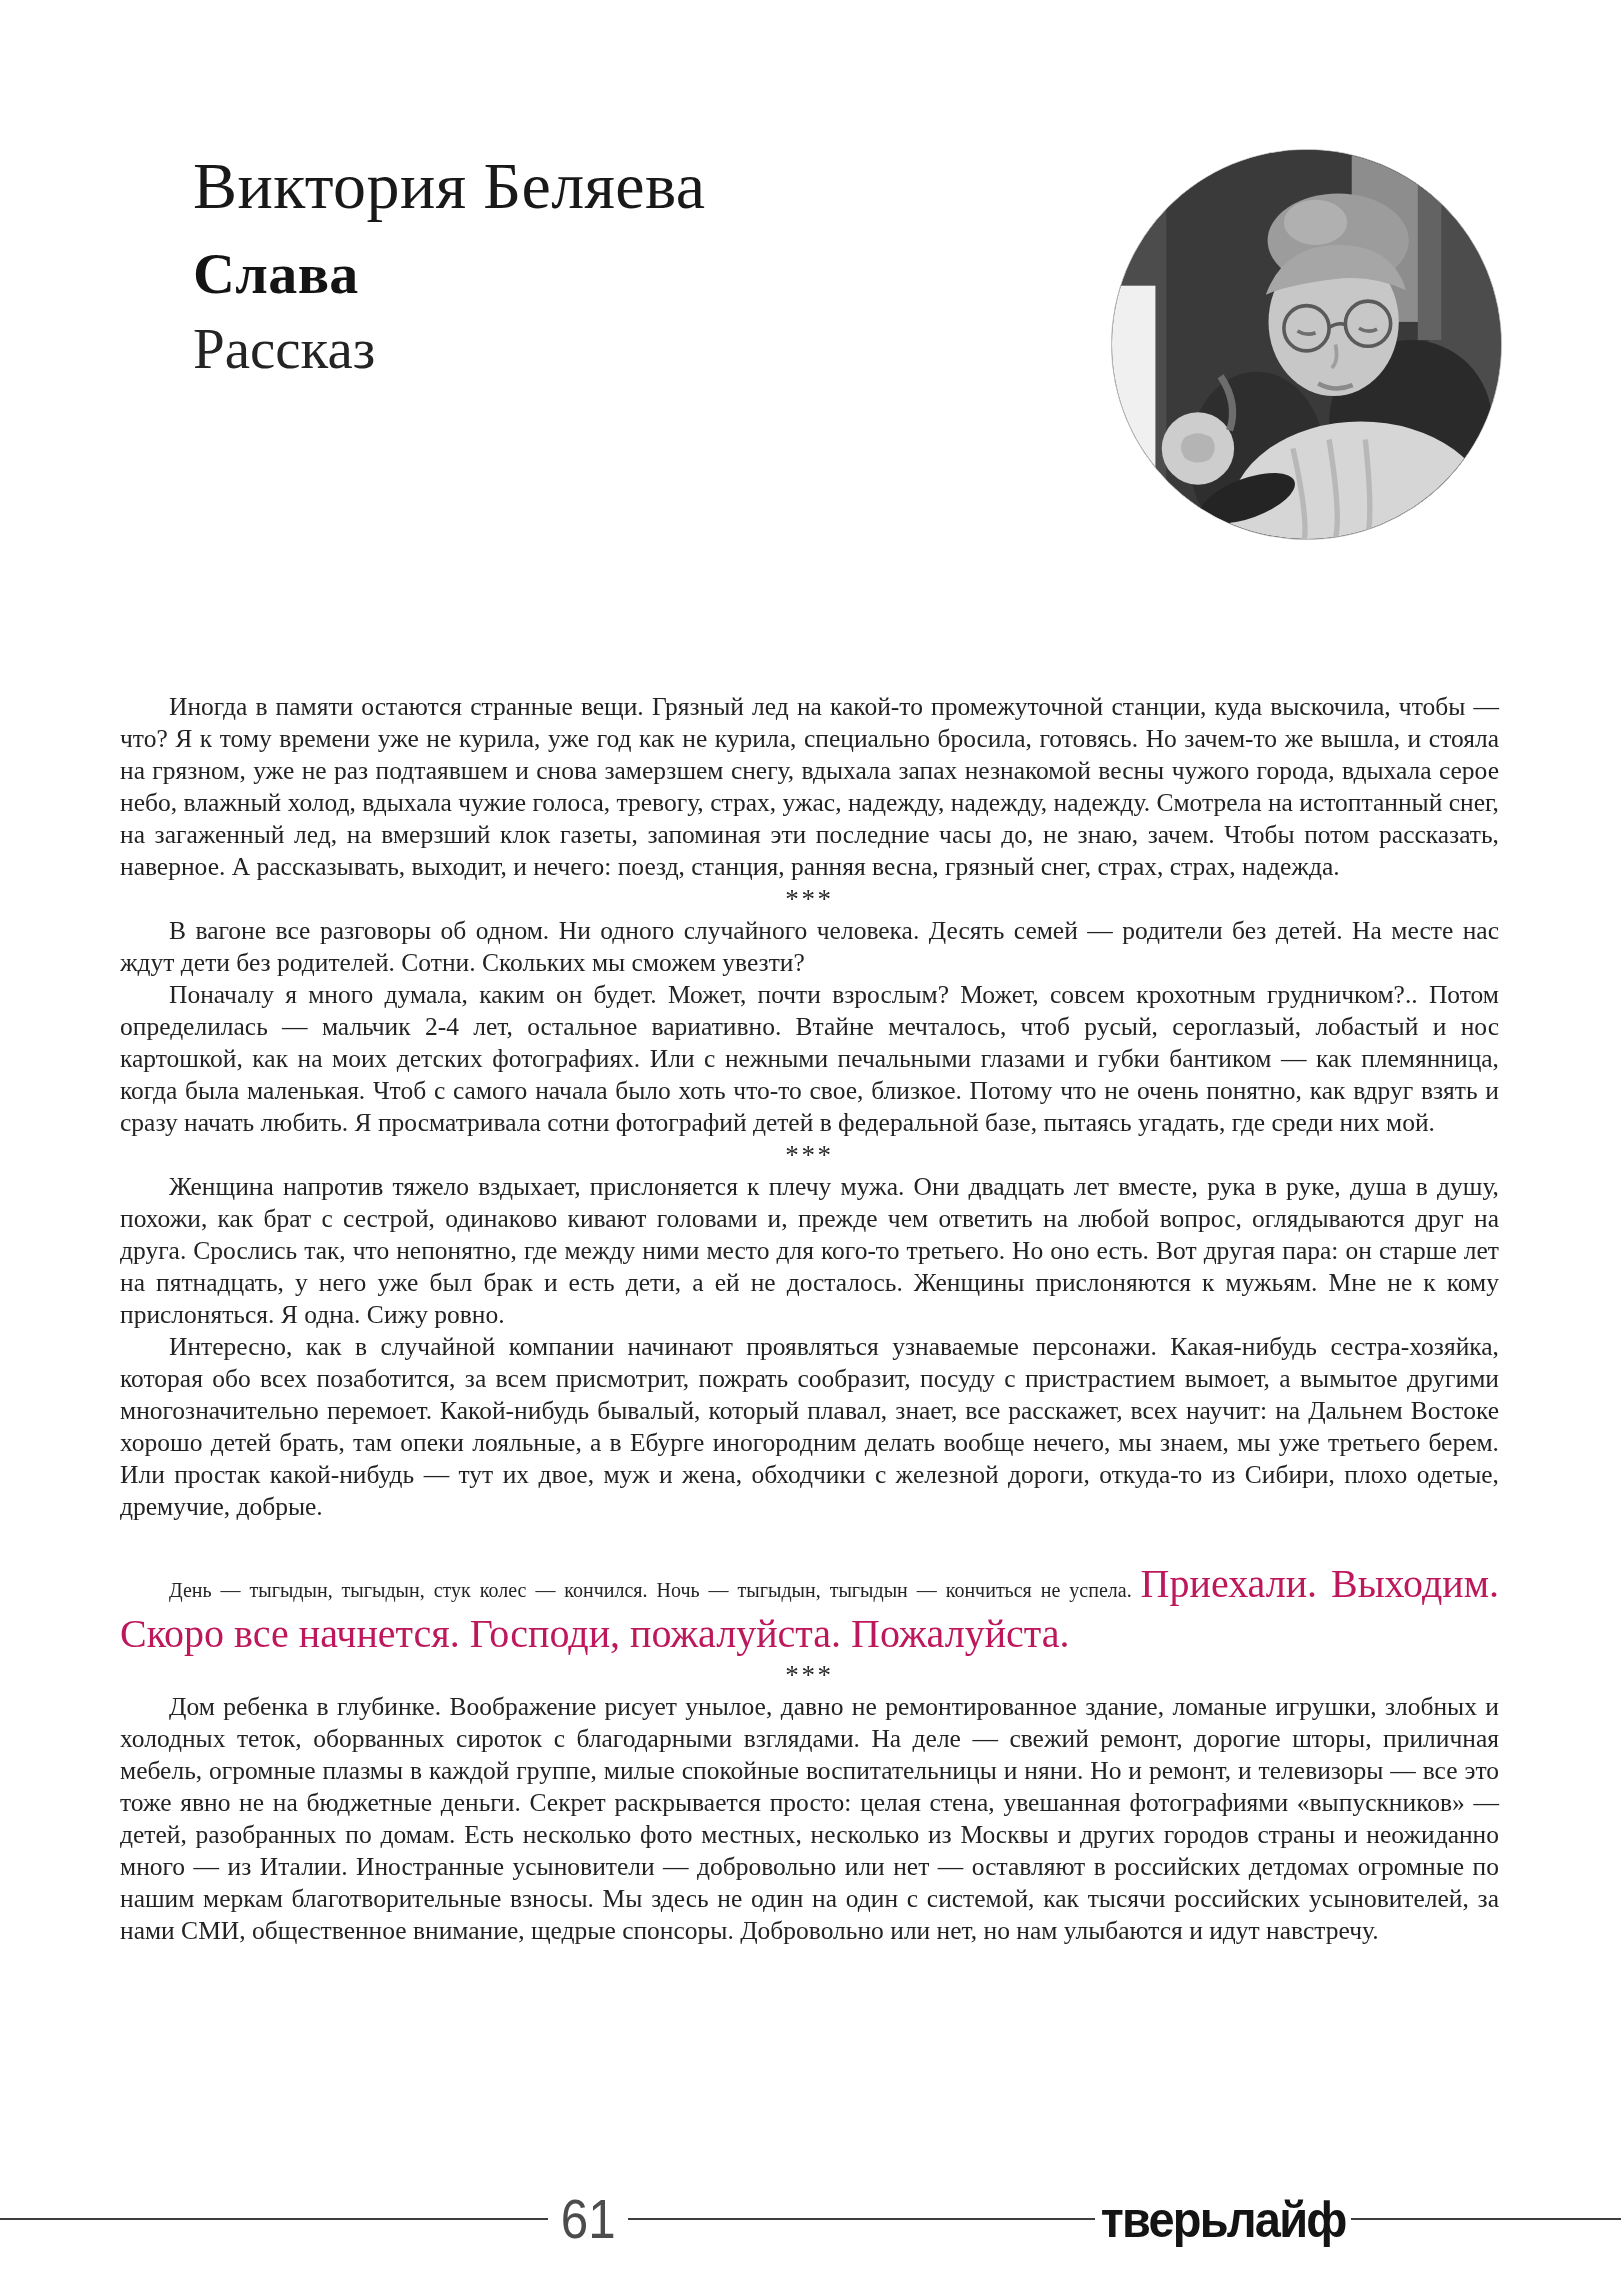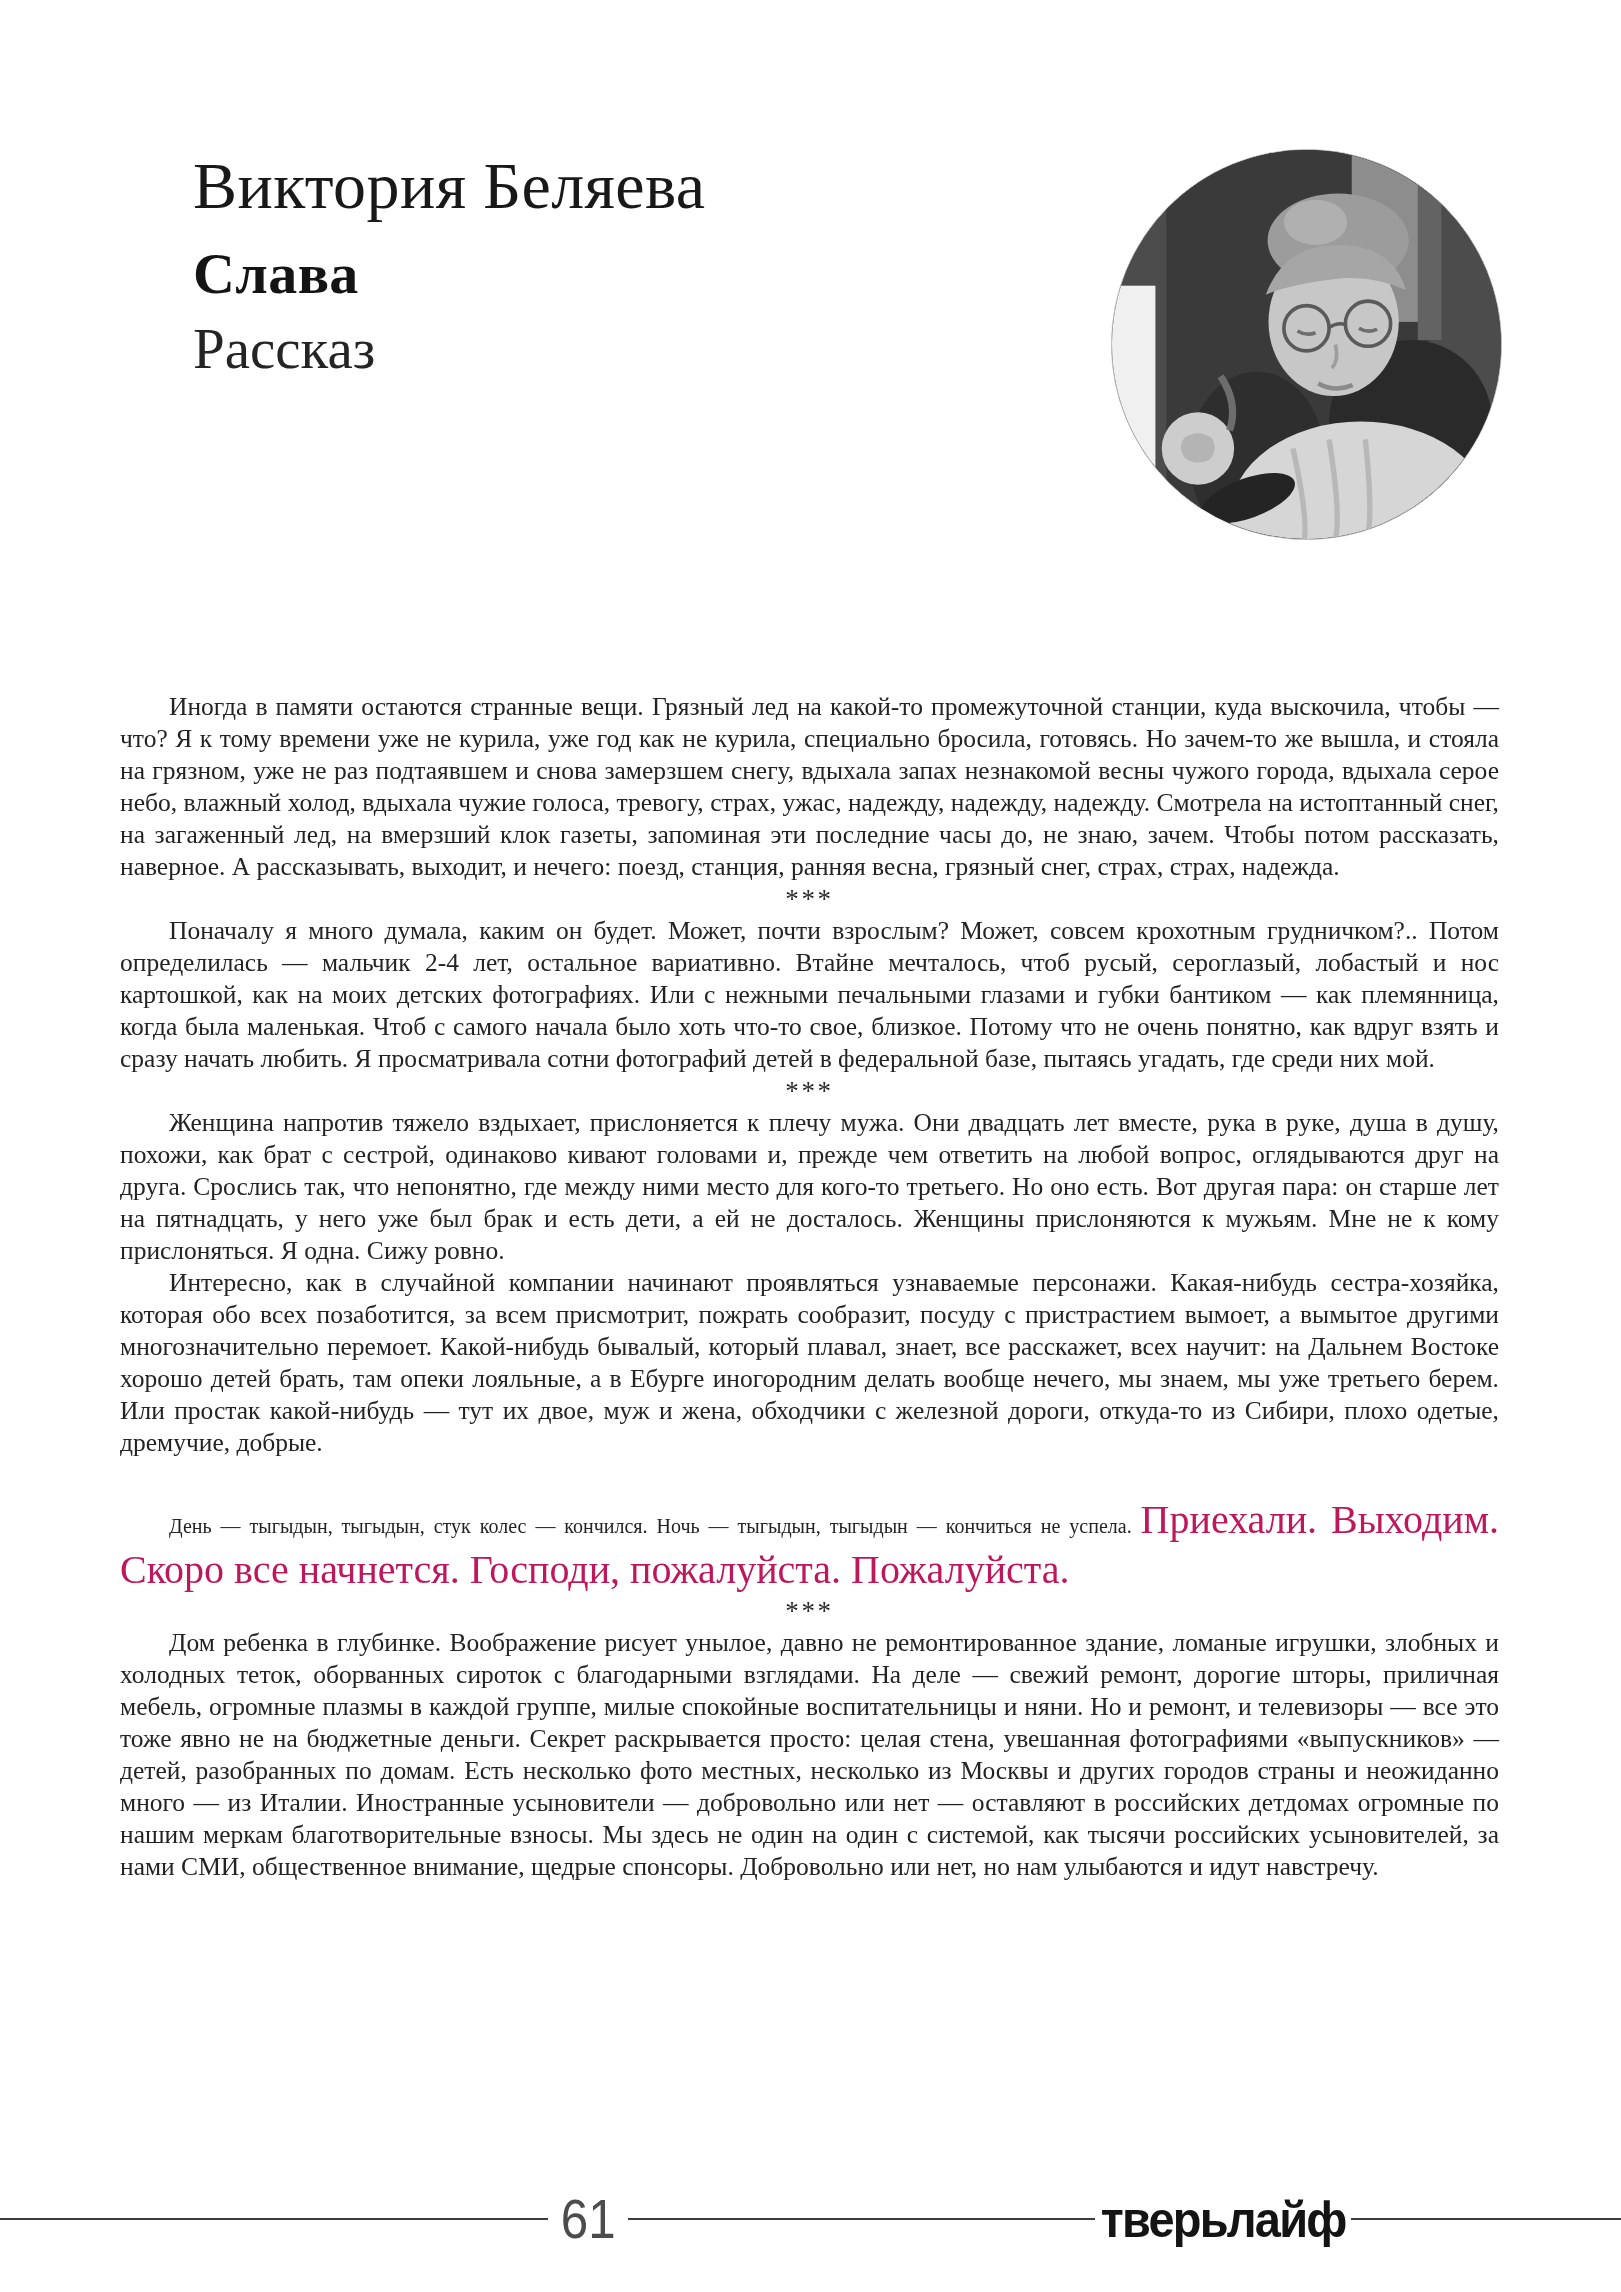--- a/index.html
+++ b/index.html
@@ -131,20 +131,21 @@
       <ellipse cx="150" cy="385" rx="55" ry="22" fill="#242424" transform="rotate(-20 150 385)"></ellipse>
       <path d="M120 250 q 20 30 10 60" stroke="#6d6d6d" stroke-width="8" fill="none"></path>
     </svg>
   </div>
 
   <div class="body">
     <p>Иногда в памяти остаются странные вещи. Грязный лед на какой-то промежуточной станции, куда выскочила, чтобы — что? Я к тому времени уже не курила, уже год как не курила, специально бросила, готовясь. Но зачем-то же вышла, и стояла на грязном, уже не раз подтаявшем и снова замерзшем снегу, вдыхала запах незнакомой весны чужого города, вдыхала серое небо, влажный холод, вдыхала чужие голоса, тревогу, страх, ужас, надежду, надежду, надежду. Смотрела на истоптанный снег, на загаженный лед, на вмерзший клок газеты, запоминая эти последние часы до, не знаю, зачем. Чтобы потом рассказать, наверное. А рассказывать, выходит, и нечего: поезд, станция, ранняя весна, грязный снег, страх, страх, надежда.</p>
 
     <p class="sep">***</p>
 
+    <p>В вагоне все разговоры об одном. Ни одного случайного человека. Десять семей — родители без детей. На месте нас ждут дети без родителей. Сотни. Скольких мы сможем увезти?</p>
     <p>Поначалу я много думала, каким он будет. Может, почти взрослым? Может, совсем крохотным грудничком?.. Потом определилась — мальчик 2-4 лет, остальное вариативно. Втайне мечталось, чтоб русый, сероглазый, лобастый и нос картошкой, как на моих детских фотографиях. Или с нежными печальными глазами и губки бантиком — как племянница, когда была маленькая. Чтоб с самого начала было хоть что-то свое, близкое. Потому что не очень понятно, как вдруг взять и сразу начать любить. Я просматривала сотни фотографий детей в федеральной базе, пытаясь угадать, где среди них мой.</p>
 
     <p class="sep">***</p>
 
     <p>Женщина напротив тяжело вздыхает, прислоняется к плечу мужа. Они двадцать лет вместе, рука в руке, душа в душу, похожи, как брат с сестрой, одинаково кивают головами и, прежде чем ответить на любой вопрос, оглядываются друг на друга. Срослись так, что непонятно, где между ними место для кого-то третьего. Но оно есть. Вот другая пара: он старше лет на пятнадцать, у него уже был брак и есть дети, а ей не досталось. Женщины прислоняются к мужьям. Мне не к кому прислоняться. Я одна. Сижу ровно.</p>
     <p>Интересно, как в случайной компании начинают проявляться узнаваемые персонажи. Какая-нибудь сестра-хозяйка, которая обо всех позаботится, за всем присмотрит, пожрать сообразит, посуду с пристрастием вымоет, а вымытое другими многозначительно перемоет. Какой-нибудь бывалый, который плавал, знает, все расскажет, всех научит: на Дальнем Востоке хорошо детей брать, там опеки лояльные, а в Ебурге иногородним делать вообще нечего, мы знаем, мы уже третьего берем. Или простак какой-нибудь — тут их двое, муж и жена, обходчики с железной дороги, откуда-то из Сибири, плохо одетые, дремучие, добрые.</p>
 
     <p class="p-den"><span class="small-lead">День — тыгыдын, тыгыдын, стук колес — кончился. Ночь — тыгыдын, тыгыдын — кончиться не успела. </span><span class="big-line">Приехали. Выходим. Скоро все начнется. Господи, пожалуйста. Пожалуйста.</span></p>
 
     <p class="sep">***</p>

